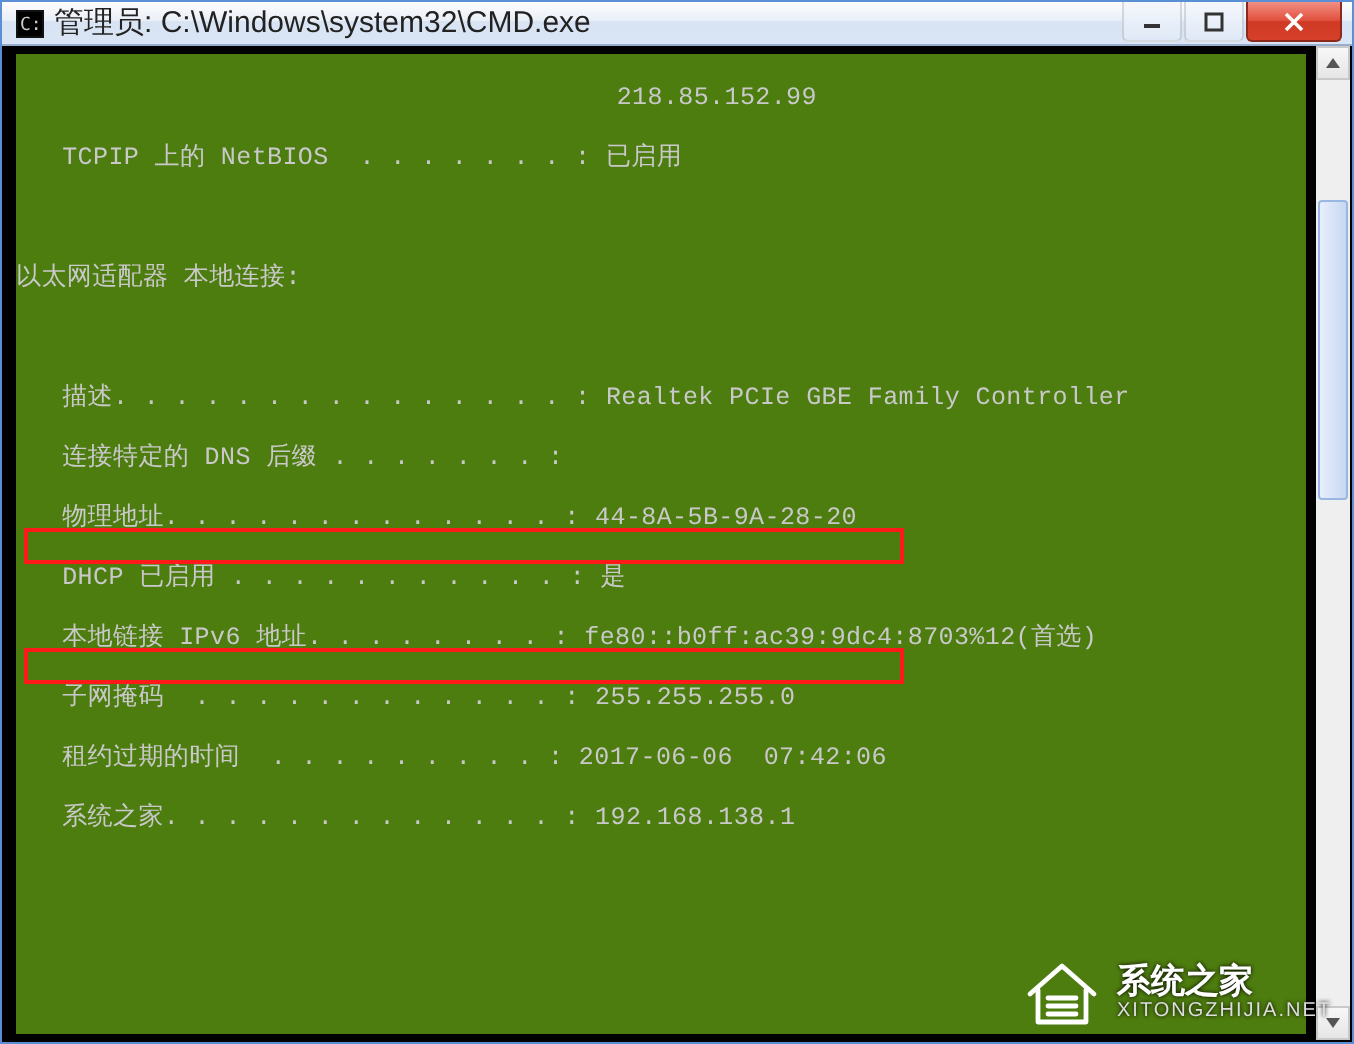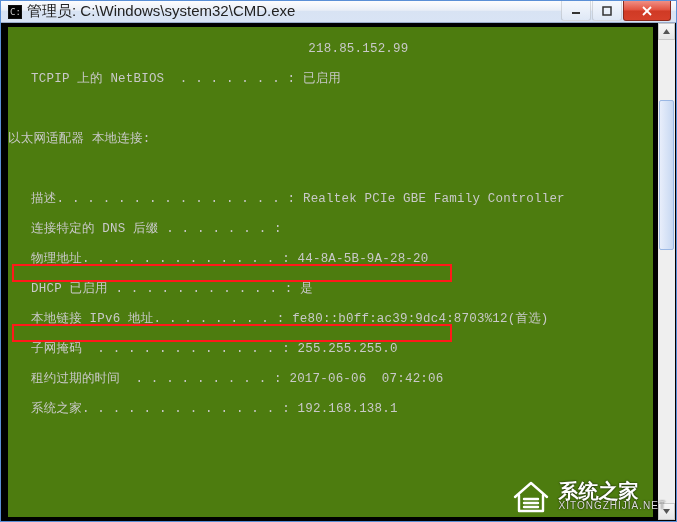--- a/index.html
+++ b/index.html
@@ -91,21 +91,21 @@
   .watermark {
     position:absolute; right:10px; bottom:6px;
     display:flex; align-items:center; gap:6px;
     color:#fff; font-family:"Microsoft YaHei",sans-serif;
     text-shadow:0 0 2px #000;
   }
   .watermark-icon {
     width:44px;height:38px;
     display:flex;align-items:center;justify-content:center;
   }
-  .watermark-text .l1{font-size:20px;font-weight:bold;line-height:18px;}
+  .watermark-text .l1{font-size:17px;font-weight:bold;line-height:18px;}
   .watermark-text .l2{font-size:10px;letter-spacing:1px;color:#ddd;}
 </style>
 </head>
 <body>
 
 <div class="window">
   <div class="titlebar">
     <span class="icon">
       <svg width="14" height="14" viewBox="0 0 14 14">
           <rect x="0" y="0" width="14" height="14" fill="#111"></rect>

